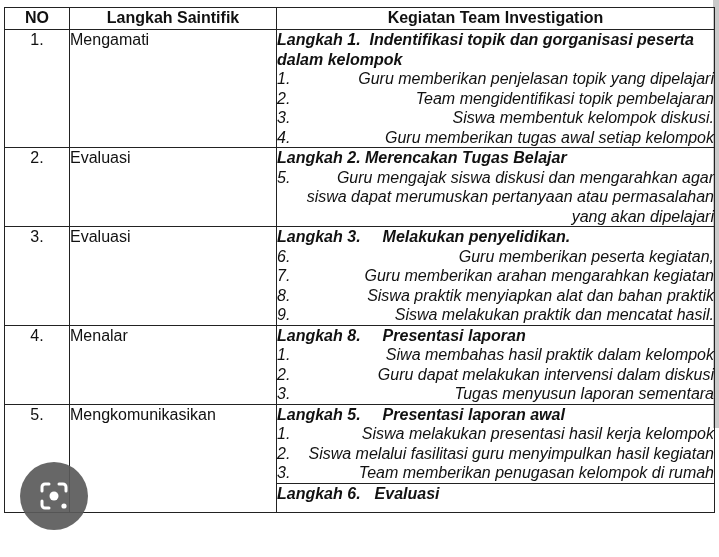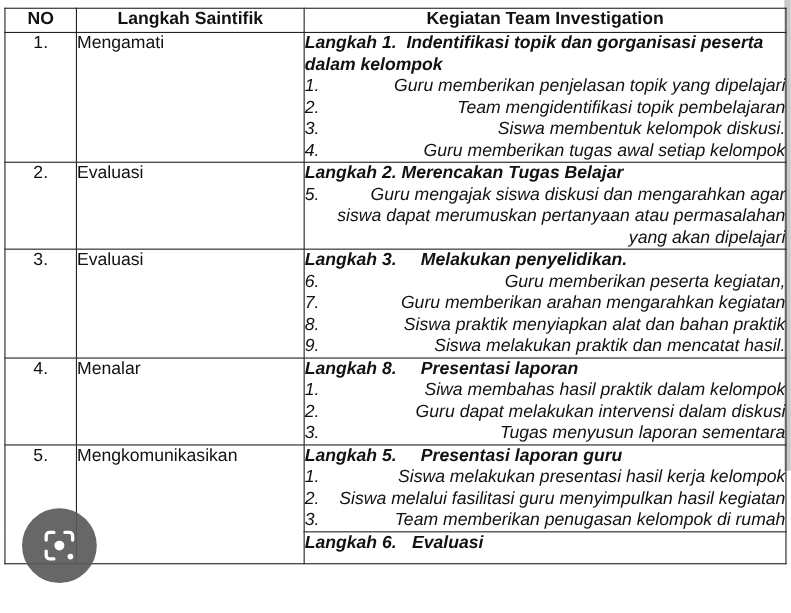--- a/index.html
+++ b/index.html
@@ -138,21 +138,21 @@
               <span class="t">Tugas menyusun laporan sementara</span>
             </li>
         </ol>
       </td>
     </tr>
 
     <tr>
       <td class="no" rowspan="2">5.</td>
       <td class="step" rowspan="2">Mengkomunikasikan</td>
       <td class="act">
-        <div class="lk"><span>Langkah 5.</span><span class="gap"></span><span>Presentasi laporan guru</span></div>
+        <div class="lk"><span>Langkah 5.</span><span class="gap"></span><span>Presentasi laporan awal</span></div>
         <ol class="items">
           <li>
               <span class="n">1.</span>
               <span class="t">Siswa melakukan presentasi hasil kerja kelompok</span>
             </li>
           <li>
               <span class="n">2.</span>
               <span class="t">Siswa melalui fasilitasi guru menyimpulkan hasil kegiatan</span>
             </li>
           <li>

